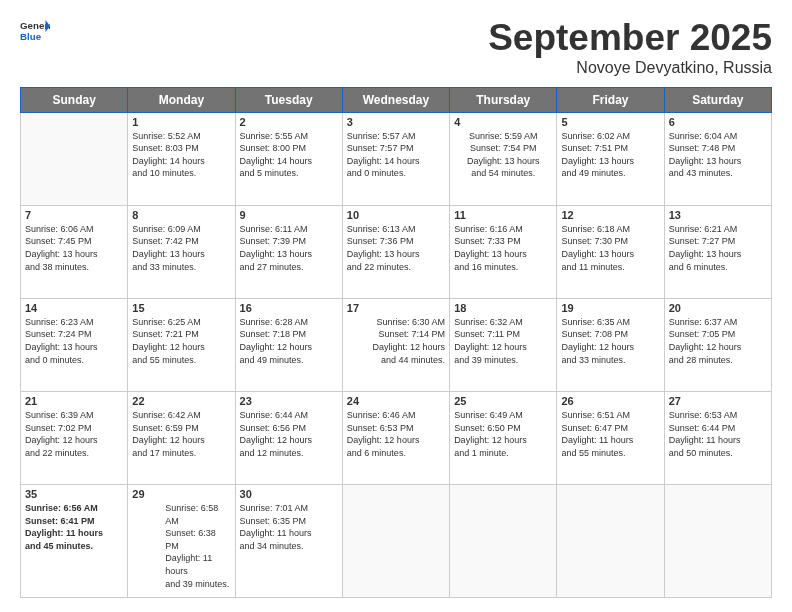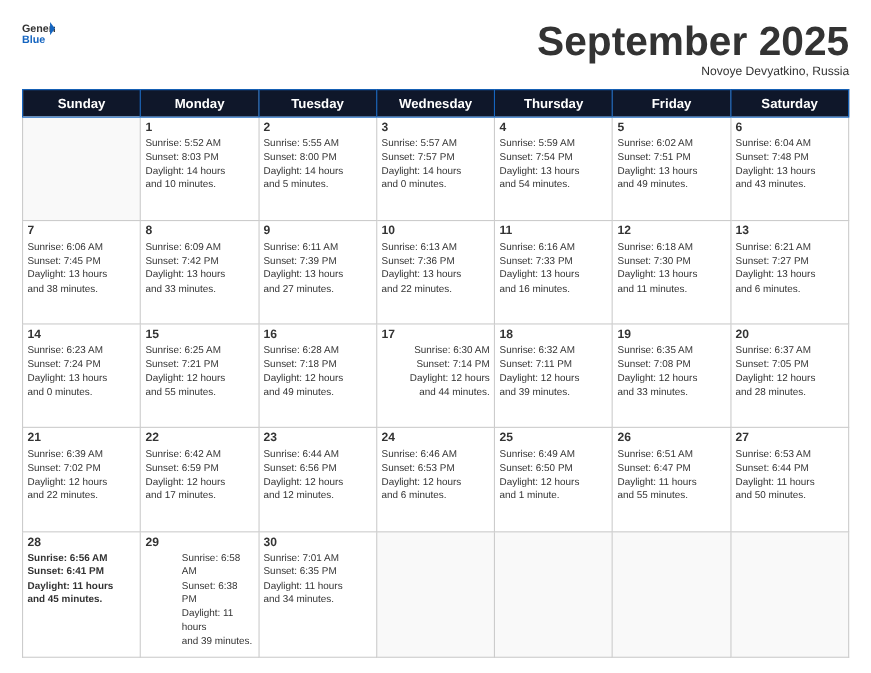--- a/index.html
+++ b/index.html
@@ -35,33 +35,33 @@
     .title-block {
       text-align: right;
     }
     .title-block h1 {
       font-size: 37px;
       font-weight: bold;
       color: #333;
       line-height: 1.1;
     }
     .title-block h2 {
-      font-size: 11px;
+      font-size: 16px;
       font-weight: normal;
       color: #333;
     }
     .calendar {
       flex: 1;
       border: 1px solid #ccc;
       border-collapse: collapse;
       width: 100%;
       table-layout: fixed;
     }
     .calendar th {
-      background-color: #0f172a;
+      background-color: #737373;
       color: #fff;
       font-size: 12px;
       font-weight: bold;
       text-align: center;
       padding: 5px 2px;
       border: 1px solid #1565c0;
     }
     .calendar td {
       vertical-align: top;
       border: 1px solid #ccc;
@@ -138,21 +138,21 @@
           </td>
           <td>
             <span class="day-num">3</span>
             <div class="day-info" style="white-space: pre-line;">Sunrise: 5:57 AM
 Sunset: 7:57 PM
 Daylight: 14 hours
 and 0 minutes.</div>
           </td>
           <td>
             <span class="day-num">4</span>
-            <div class="day-info" style="white-space: pre-line;">Sunrise: 5:59 AM
+            <div class="day-info" style="white-space: pre-line; text-align: center;">Sunrise: 5:59 AM
 Sunset: 7:54 PM
 Daylight: 13 hours
 and 54 minutes.</div>
           </td>
           <td>
             <span class="day-num">5</span>
             <div class="day-info" style="white-space: pre-line;">Sunrise: 6:02 AM
 Sunset: 7:51 PM
 Daylight: 13 hours
 and 49 minutes.</div>
@@ -313,21 +313,21 @@
           <td>
             <span class="day-num">27</span>
             <div class="day-info" style="white-space: pre-line;">Sunrise: 6:53 AM
 Sunset: 6:44 PM
 Daylight: 11 hours
 and 50 minutes.</div>
           </td>
         </tr>
         <tr>
           <td>
-            <span class="day-num">28</span>
+            <span class="day-num">35</span>
             <div class="day-info" style="white-space: pre-line; font-weight: bold;">Sunrise: 6:56 AM
 Sunset: 6:41 PM
 Daylight: 11 hours
 and 45 minutes.</div>
           </td>
           <td>
             <span class="day-num">29</span>
             <div class="day-info" style="white-space: pre-line; margin-left: 33px;">Sunrise: 6:58 AM
 Sunset: 6:38 PM
 Daylight: 11 hours

